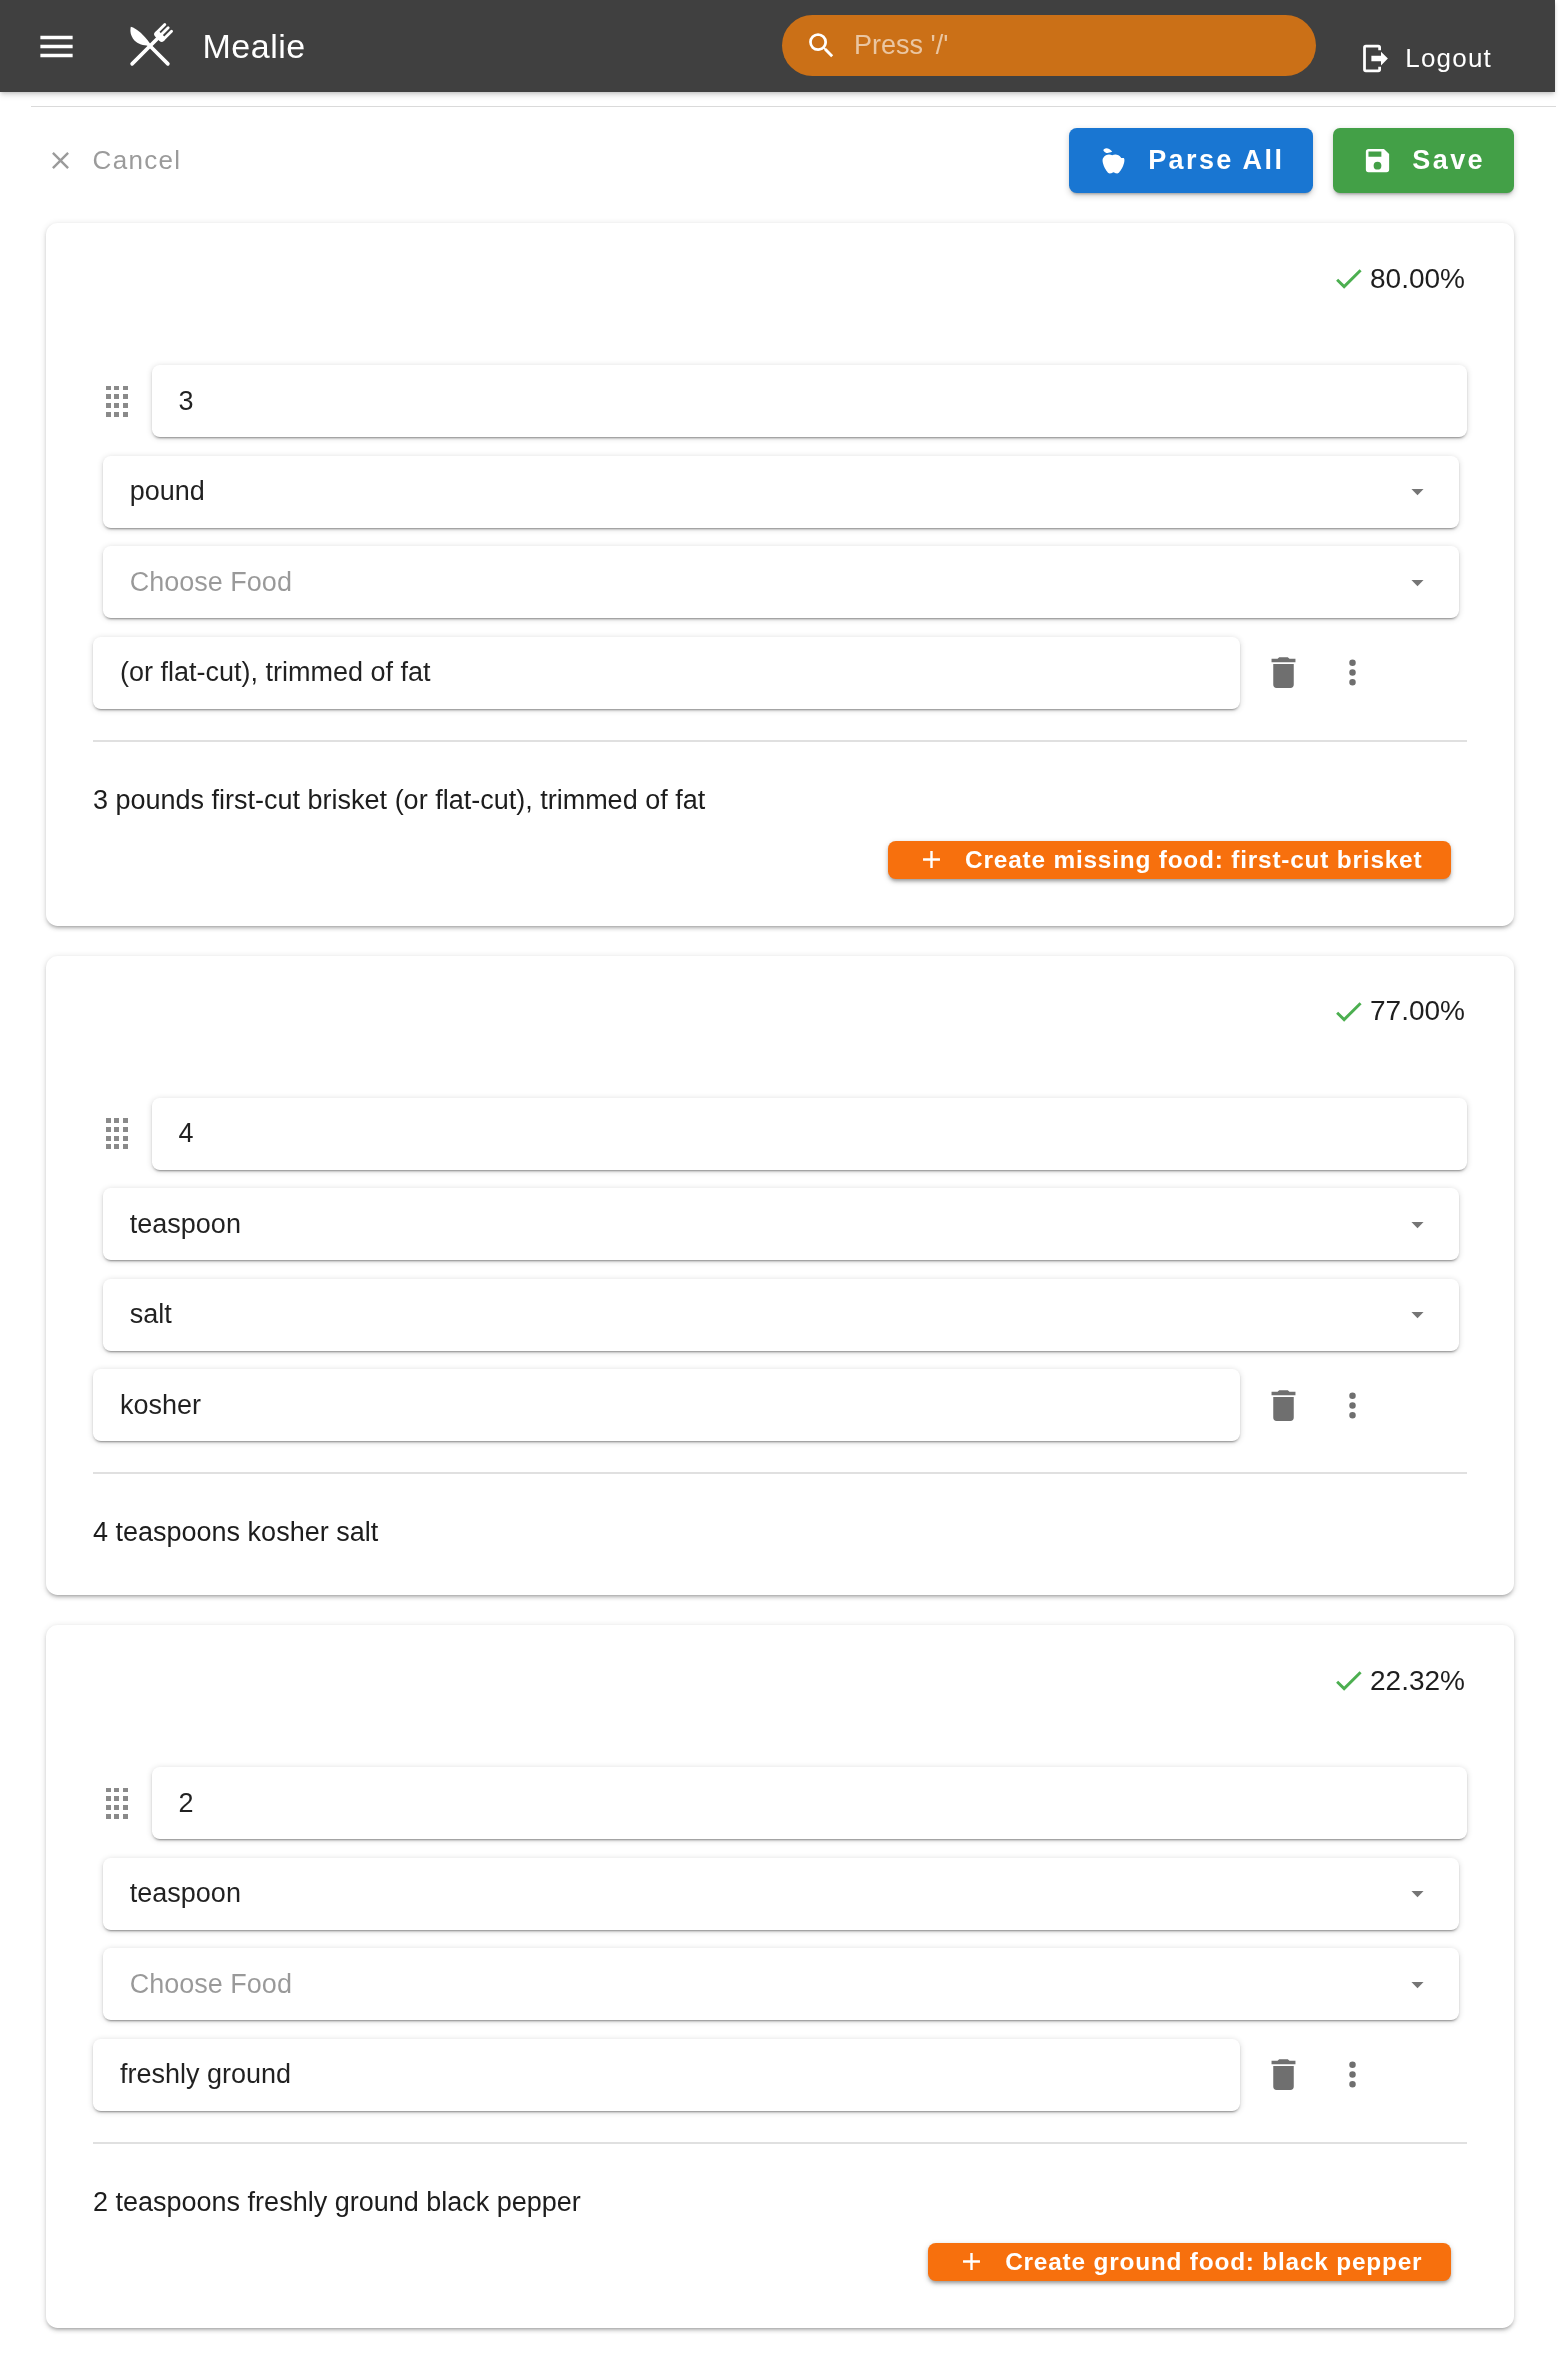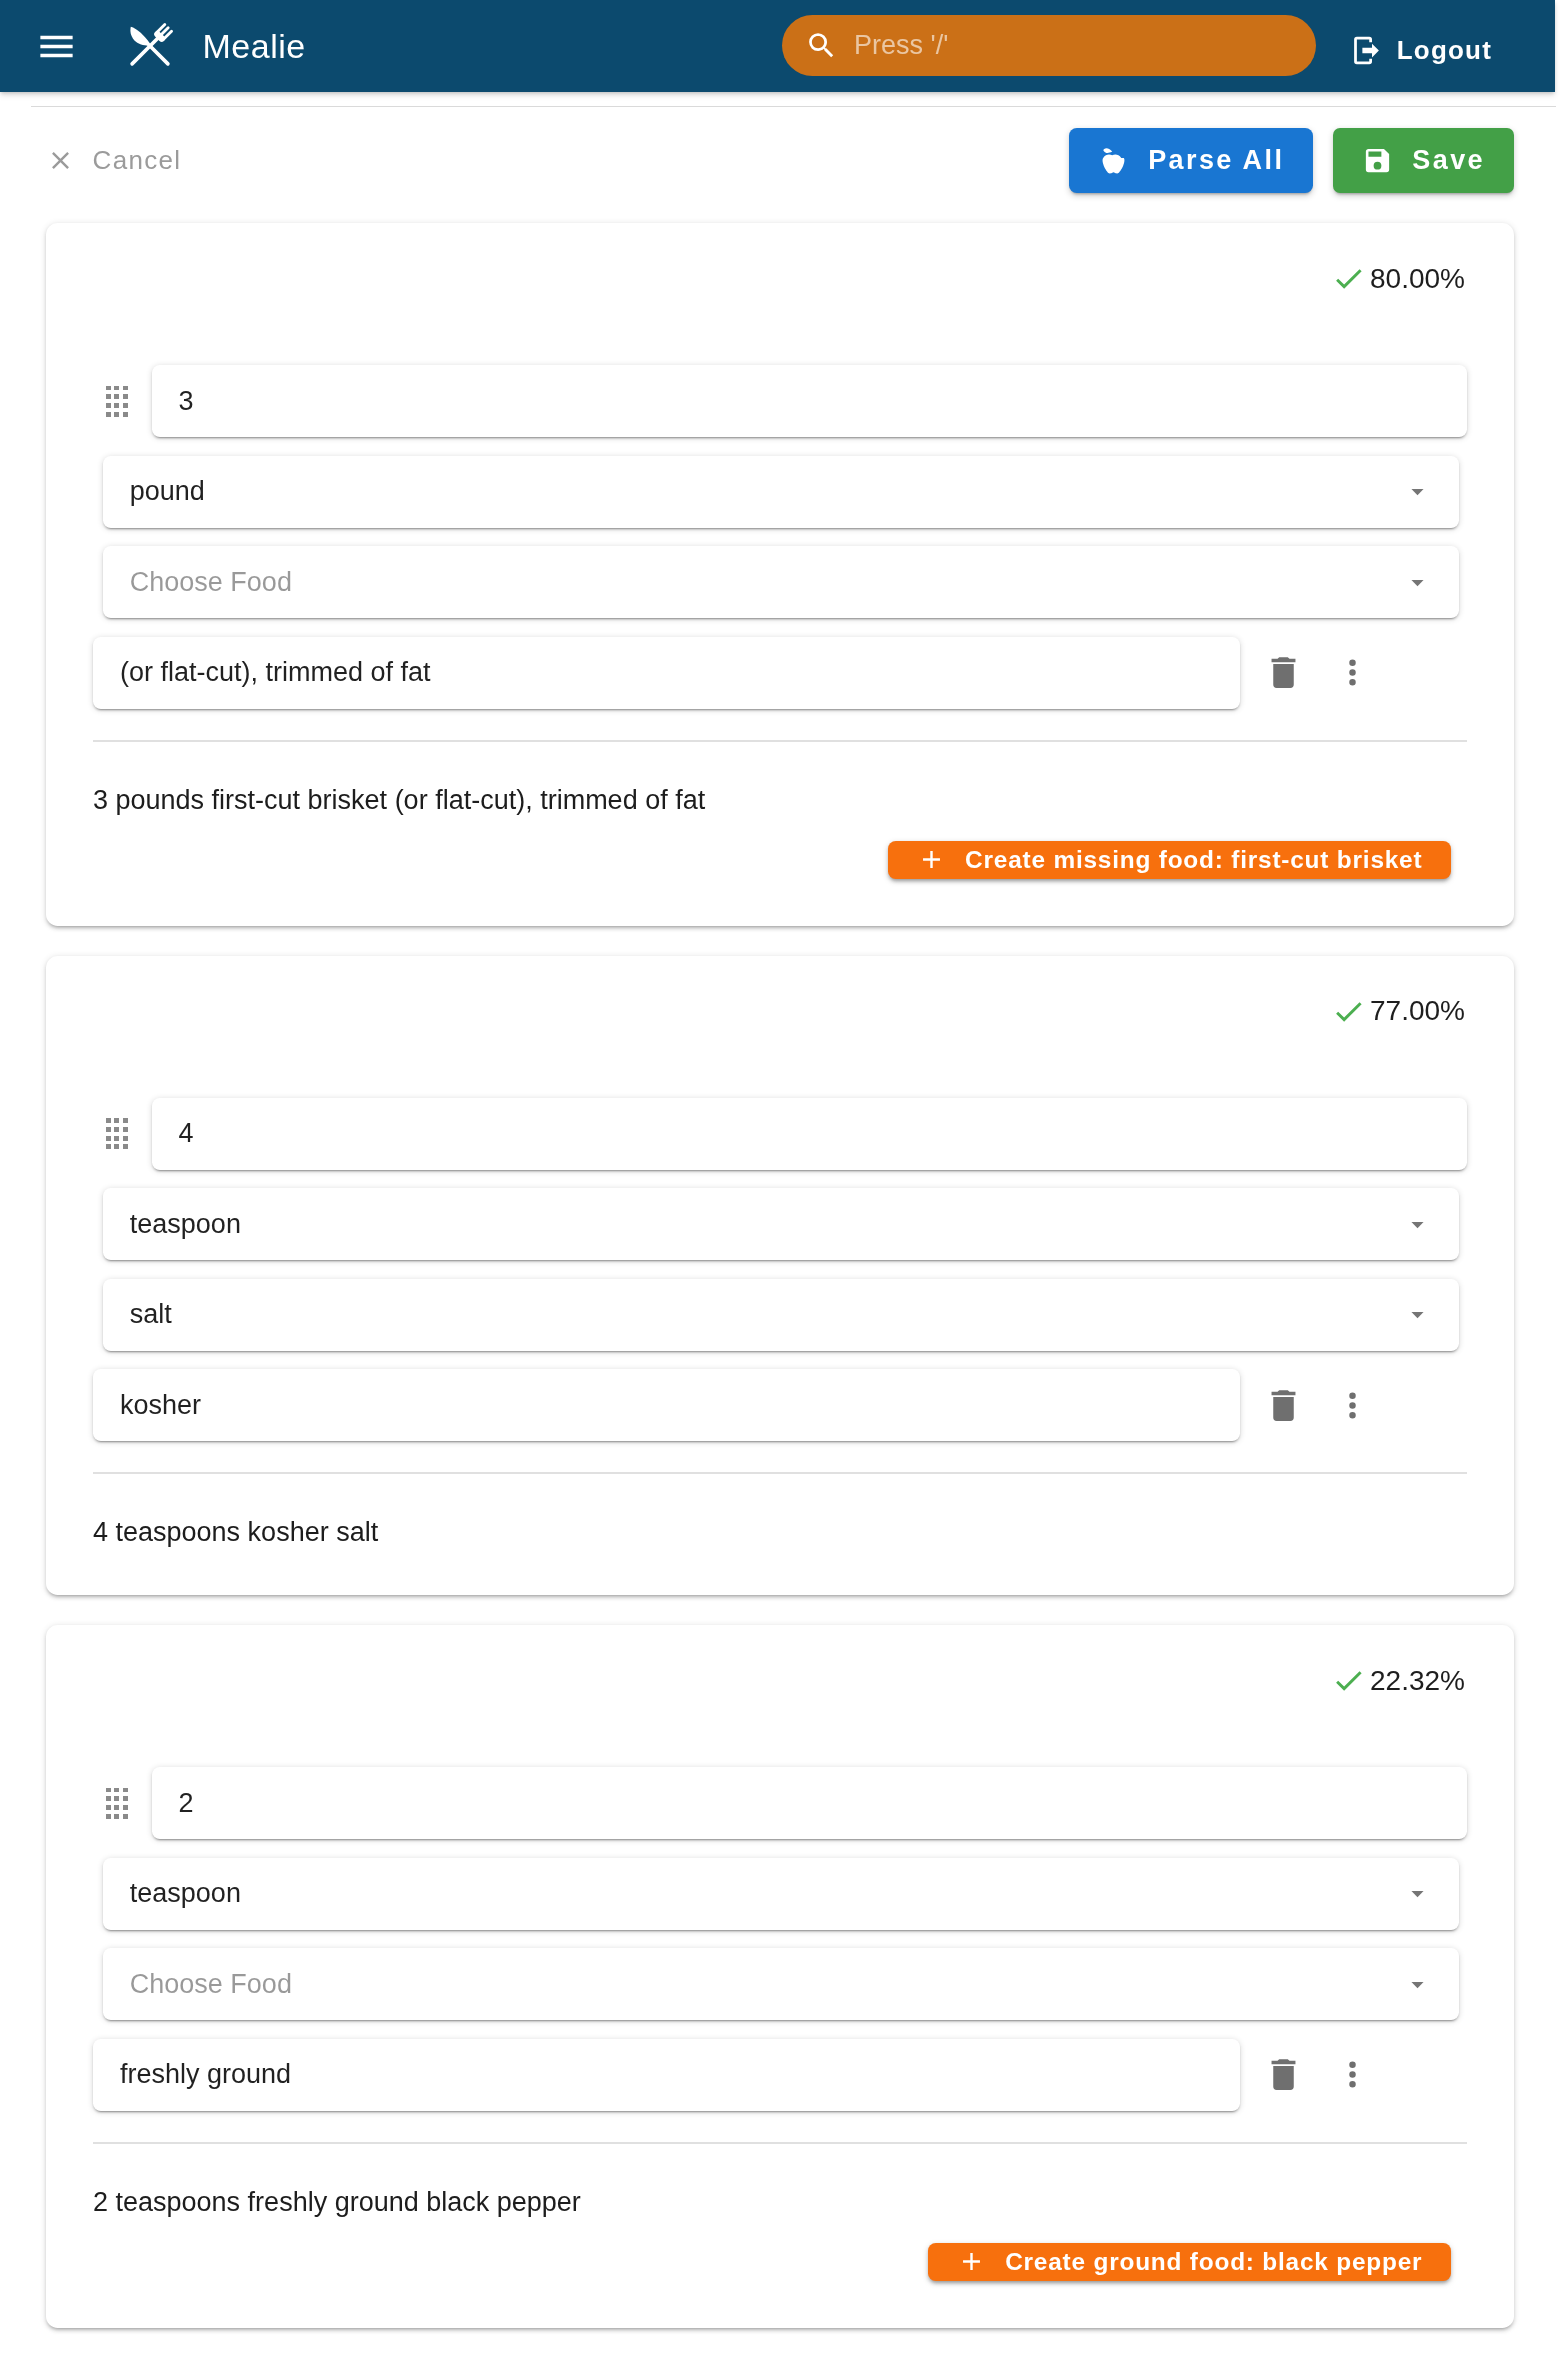--- a/index.html
+++ b/index.html
@@ -8,21 +8,21 @@
     font-family: "Liberation Sans", sans-serif;
     background: #ffffff;
     color: rgba(0,0,0,.87);
   }
 
   
   .app-header {
     position: relative;
     width: 1555px;
     height: 92px;
-    background: #0c4a6e;
+    background: #404040;
     display: flex;
     align-items: center;
     padding: 0 0 0 35px;
     box-shadow: 0 2px 3.9px -1px rgba(0,0,0,.2), 0 3.9px 5.9px 0 rgba(0,0,0,.09);
   }
   .icon-btn { border: none; background: transparent; cursor: pointer; display: flex; align-items: center; }
   .menu-btn svg { width: 43px; height: 43px; }
   .logo { margin-left: 41px; }
   .logo svg { width: 62px; height: 62px; display: block; }
   .app-title { color: #fff; font-size: 34px; font-weight: 400; margin-left: 21.5px; letter-spacing: 0.5px; }
@@ -33,23 +33,23 @@
     display: flex; align-items: center; padding: 0 23.4px; gap: 15.6px;
   }
   .search-pill svg { width: 33px; height: 33px; flex: 0 0 auto; }
   .search-pill input {
     background: transparent; border: none; outline: none;
     color: #fff; font-size: 27px; width: 100%;
     font-family: "Liberation Sans", sans-serif;
   }
   .search-pill input::placeholder { color: rgba(255,255,255,.6); }
   .logout-btn {
-    position: absolute; right: 63px; top: 4px; height: 92px;
+    position: absolute; right: 63px; top: 12px; height: 92px;
     display: flex; align-items: center; gap: 13.7px;
-    color: #fff; font-size: 26px; font-weight: bold; letter-spacing: 1.2px;
+    color: #fff; font-size: 26px; font-weight: normal; letter-spacing: 1.2px;
     background: transparent; border: none; cursor: pointer;
   }
   .logout-btn svg { width: 33px; height: 33px; }
 
   
   .top-divider { border-top: 1px solid #dadada; margin: 13.7px 3.9px 0 31px; }
   .toolbar { display: flex; align-items: center; margin: 21.5px 46px 0 46px; }
   .cancel-btn {
     display: flex; align-items: center; gap: 17.6px;
     background: transparent; border: none; cursor: pointer;

